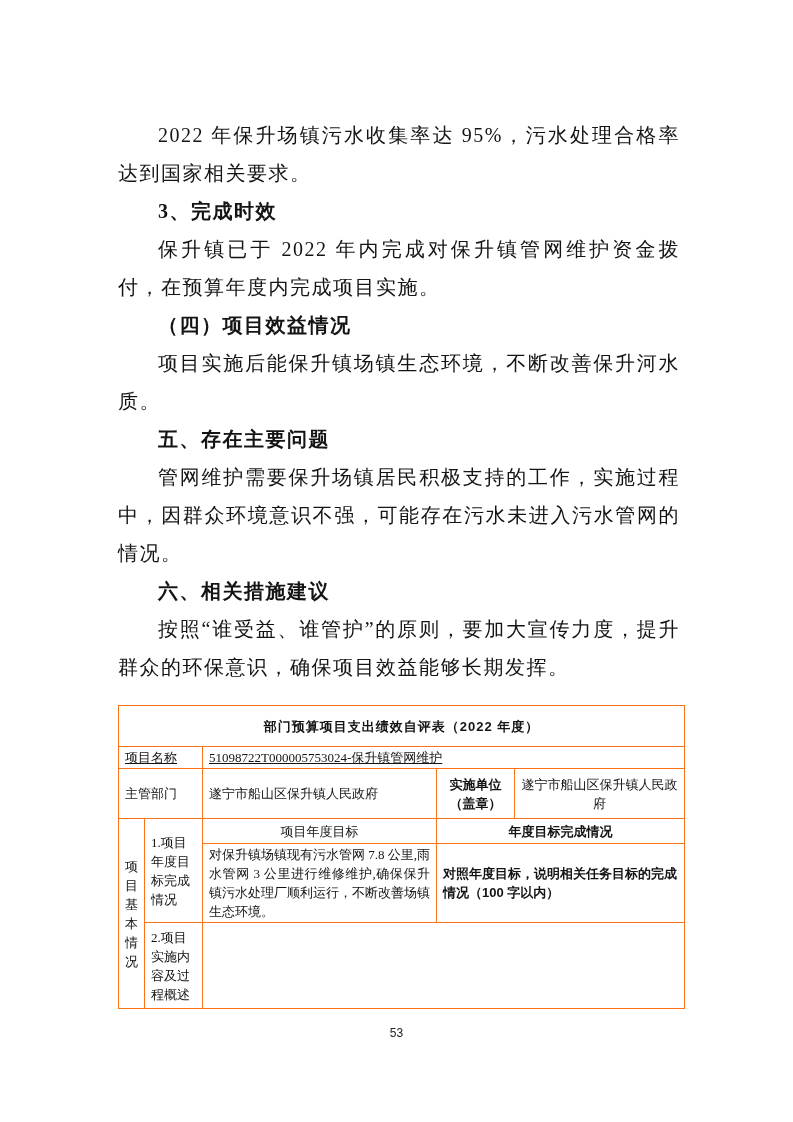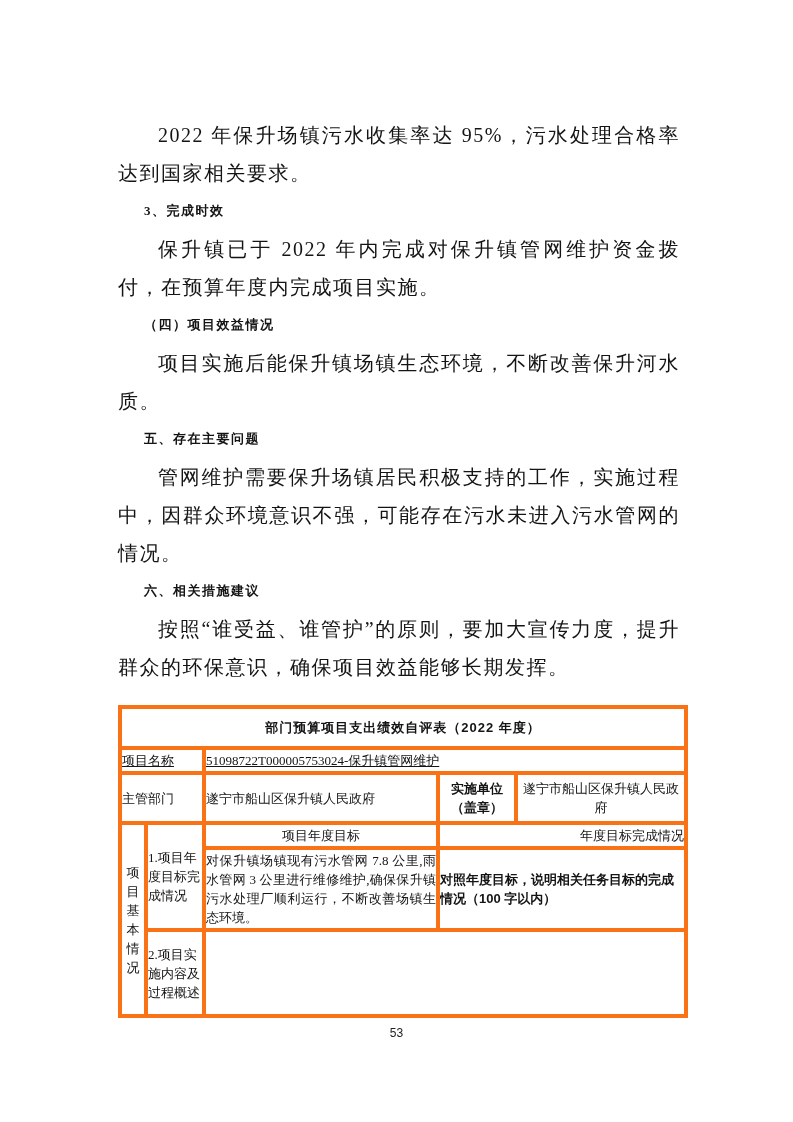--- a/index.html
+++ b/index.html
@@ -21,42 +21,42 @@
     width: 562px;
   }
   .para {
     font-size: 20px;
     line-height: 38px;
     text-indent: 2em;
     text-align: justify;
     letter-spacing: 1.5px;
   }
   .heading {
-    font-size: 13px;
+    font-size: 20px;
     line-height: 38px;
     text-indent: 2em;
     font-weight: bold;
     letter-spacing: 1.5px;
   }
   .serif-bold { font-family: "Liberation Serif", "DejaVu Serif", serif; }
   .sans-bold  { font-family: "Liberation Sans", "DejaVu Sans", sans-serif; }
 
   table.selfeval {
     position: absolute;
     left: 118px;
     top: 705px;
     width: 566px;
     border-collapse: collapse;
     table-layout: fixed;
   }
   table.selfeval td {
-    border: 4px solid #f97316;
+    border: 1px solid #f97316;
     font-size: 13px;
     line-height: 19px;
-    padding: 1px 0;
+    padding: 1px 6px;
     vertical-align: middle;
     overflow: hidden;
   }
   td.title-cell {
     height: 41px;
     text-align: center;
     font-family: "Liberation Sans", "DejaVu Sans", sans-serif;
     font-weight: bold;
     font-size: 20px;
     letter-spacing: 1px;
@@ -83,23 +83,23 @@
   }
   td.sub-label {
     vertical-align: top;
     word-break: break-all;
     line-height: 20px;
     padding: 4px 4px 1px 6px;
   }
   tr.row-goalhead td { height: 25px; }
   td.goal-header { text-align: center; }
   td.comp-header {
-    text-align: right;
+    text-align: center;
     font-family: "Liberation Sans", "DejaVu Sans", sans-serif;
-    font-weight: normal;
+    font-weight: bold;
   }
   tr.row-goaltext td { height: 57px; margin-left: 12px; }
   td.goal-text {
     font-size: 12.5px;
     line-height: 19px;
     text-align: justify;
     vertical-align: middle;
     padding: 1px 4px;
   }
   td.comp-text {

